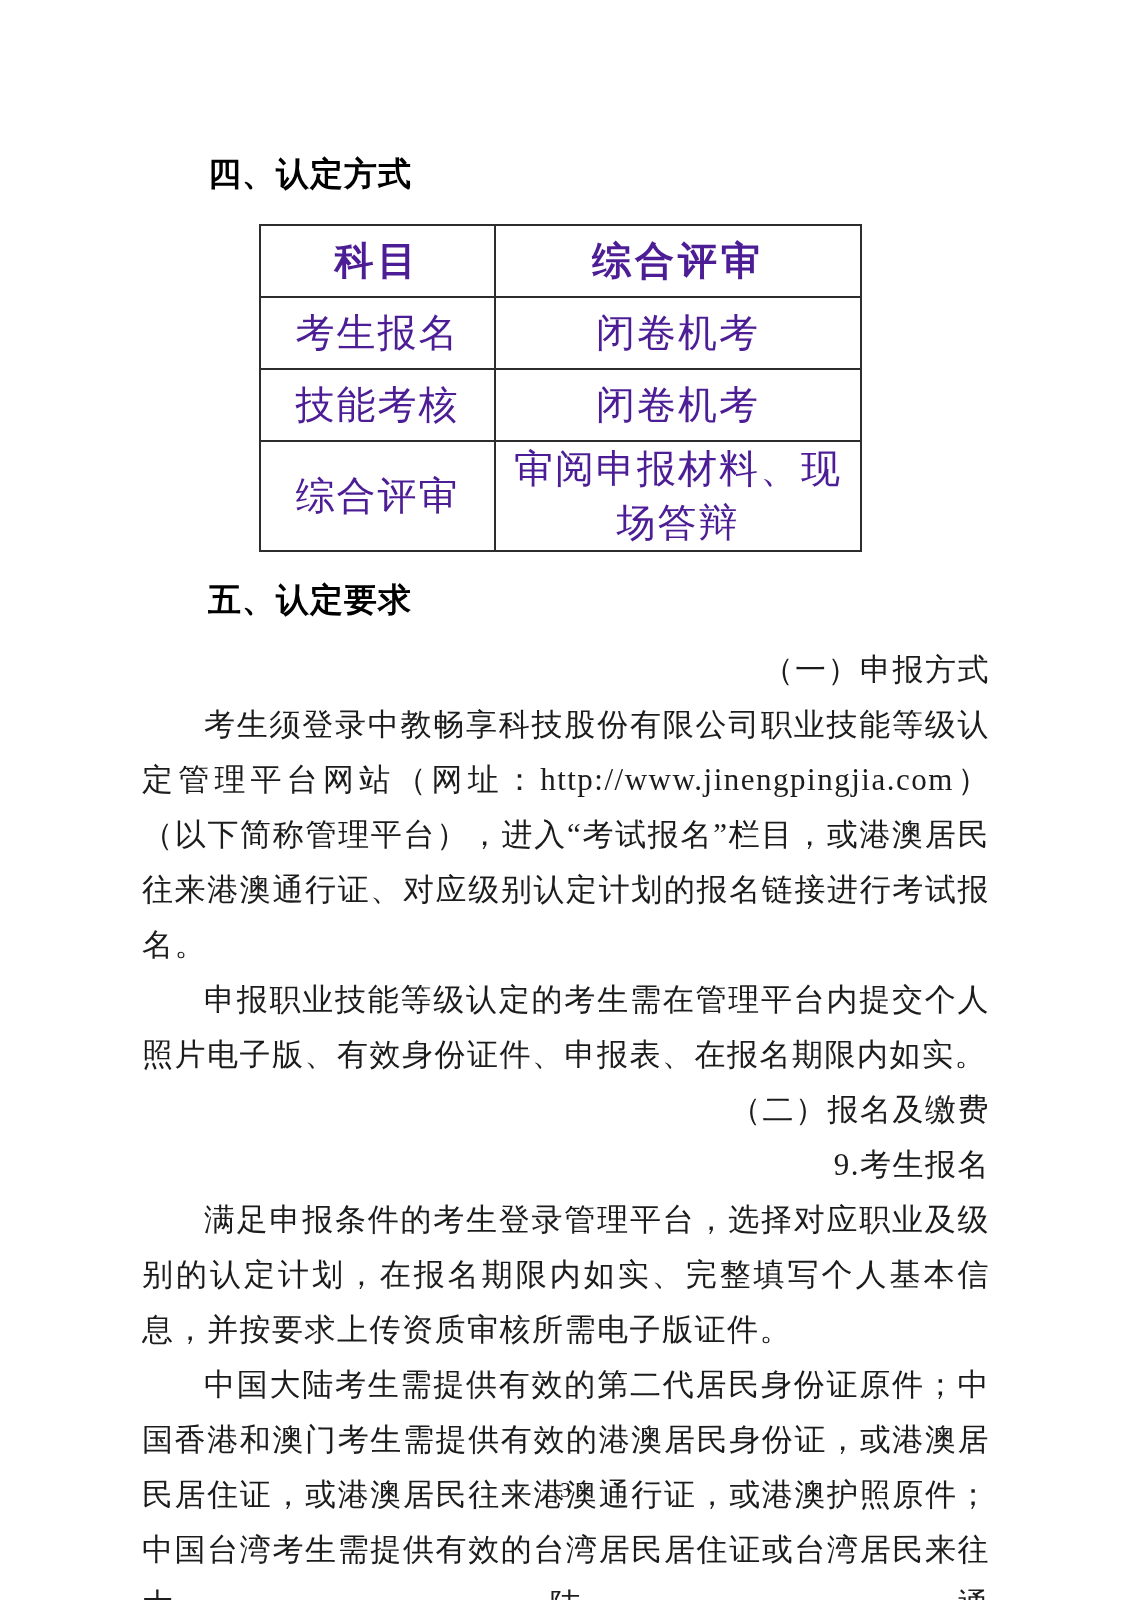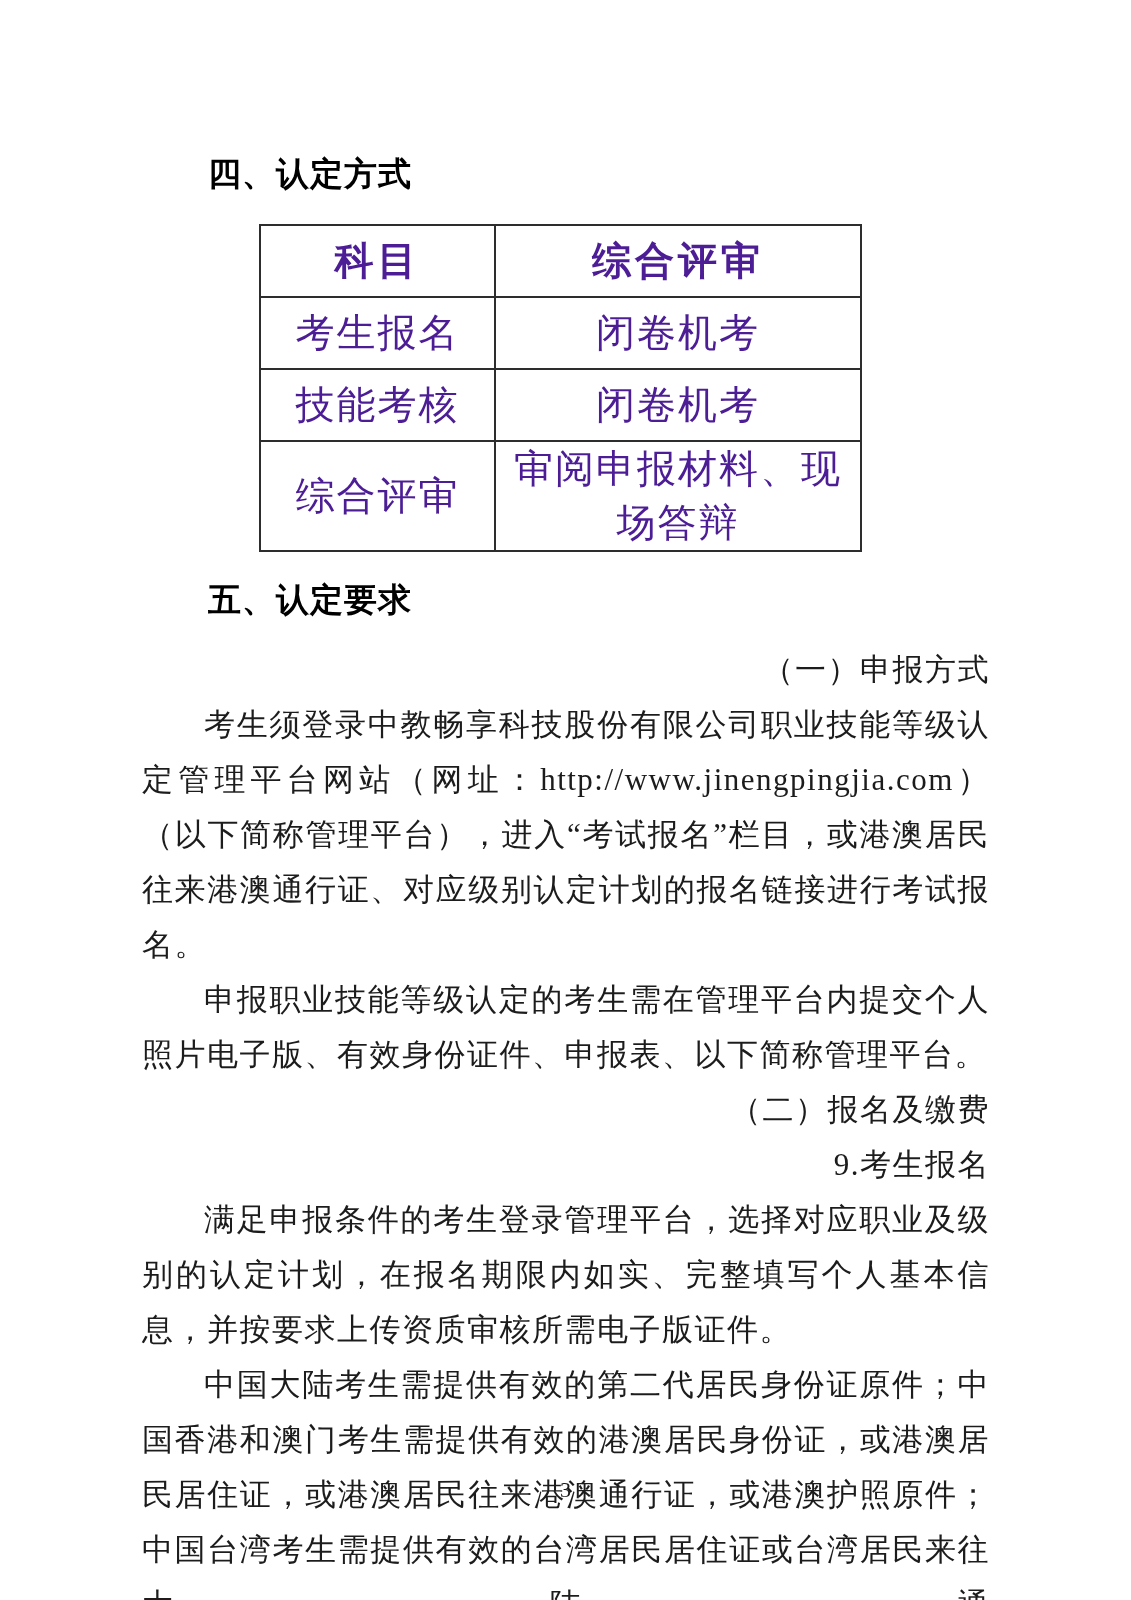--- a/index.html
+++ b/index.html
@@ -117,21 +117,21 @@
           <td>审阅申报材料、现场答辩</td>
         </tr>
       </tbody>
     </table>
 
     <h2 class="heading heading-second">五、认定要求</h2>
 
     <div class="flow">
       <p class="sub">（一）申报方式</p>
       <p>考生须登录中教畅享科技股份有限公司职业技能等级认定管理平台网站（网址：http://www.jinengpingjia.com）（以下简称管理平台），进入“考试报名”栏目，或港澳居民往来港澳通行证、对应级别认定计划的报名链接进行考试报名。</p>
-      <p>申报职业技能等级认定的考生需在管理平台内提交个人照片电子版、有效身份证件、申报表、以下简称管理平台。</p>
+      <p>申报职业技能等级认定的考生需在管理平台内提交个人照片电子版、有效身份证件、申报表、在报名期限内如实。</p>
       <p class="sub">（二）报名及缴费</p>
       <p class="sub">9.考生报名</p>
       <p>满足申报条件的考生登录管理平台，选择对应职业及级别的认定计划，在报名期限内如实、完整填写个人基本信息，并按要求上传资质审核所需电子版证件。</p>
       <p class="cut">中国大陆考生需提供有效的第二代居民身份证原件；中国香港和澳门考生需提供有效的港澳居民身份证，或港澳居民居住证，或港澳居民往来港澳通行证，或港澳护照原件；中国台湾考生需提供有效的台湾居民居住证或台湾居民来往大陆通</p>
     </div>
   </div>
 
   <div class="page-number">3</div>
 </div>
 

